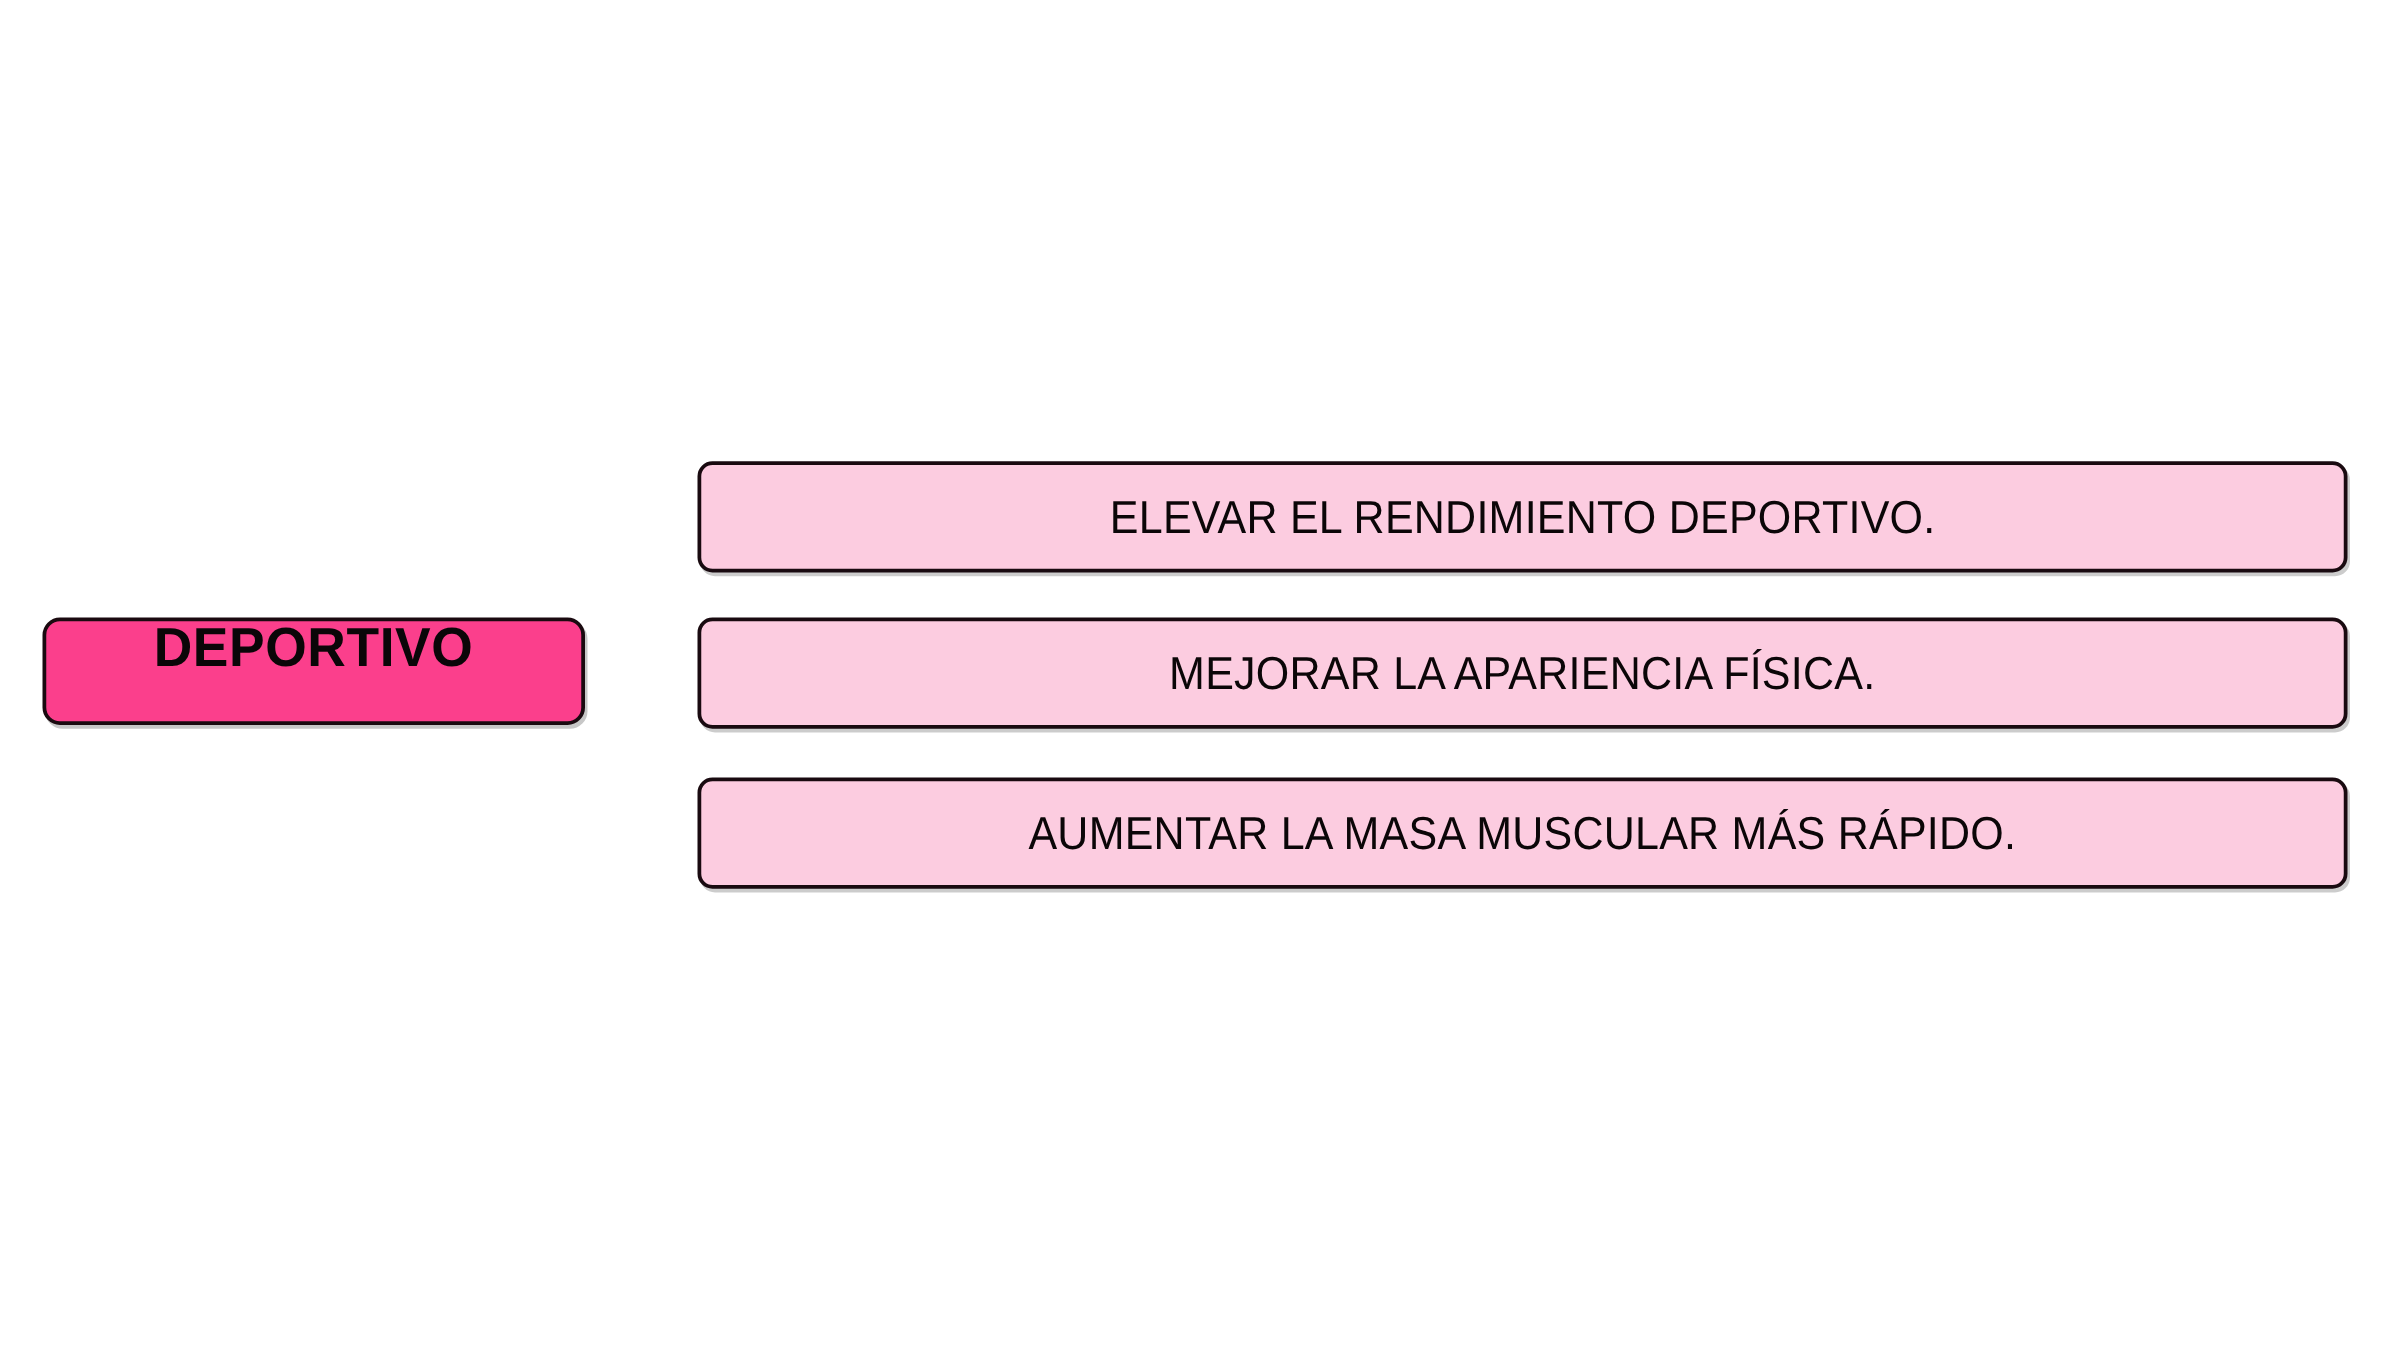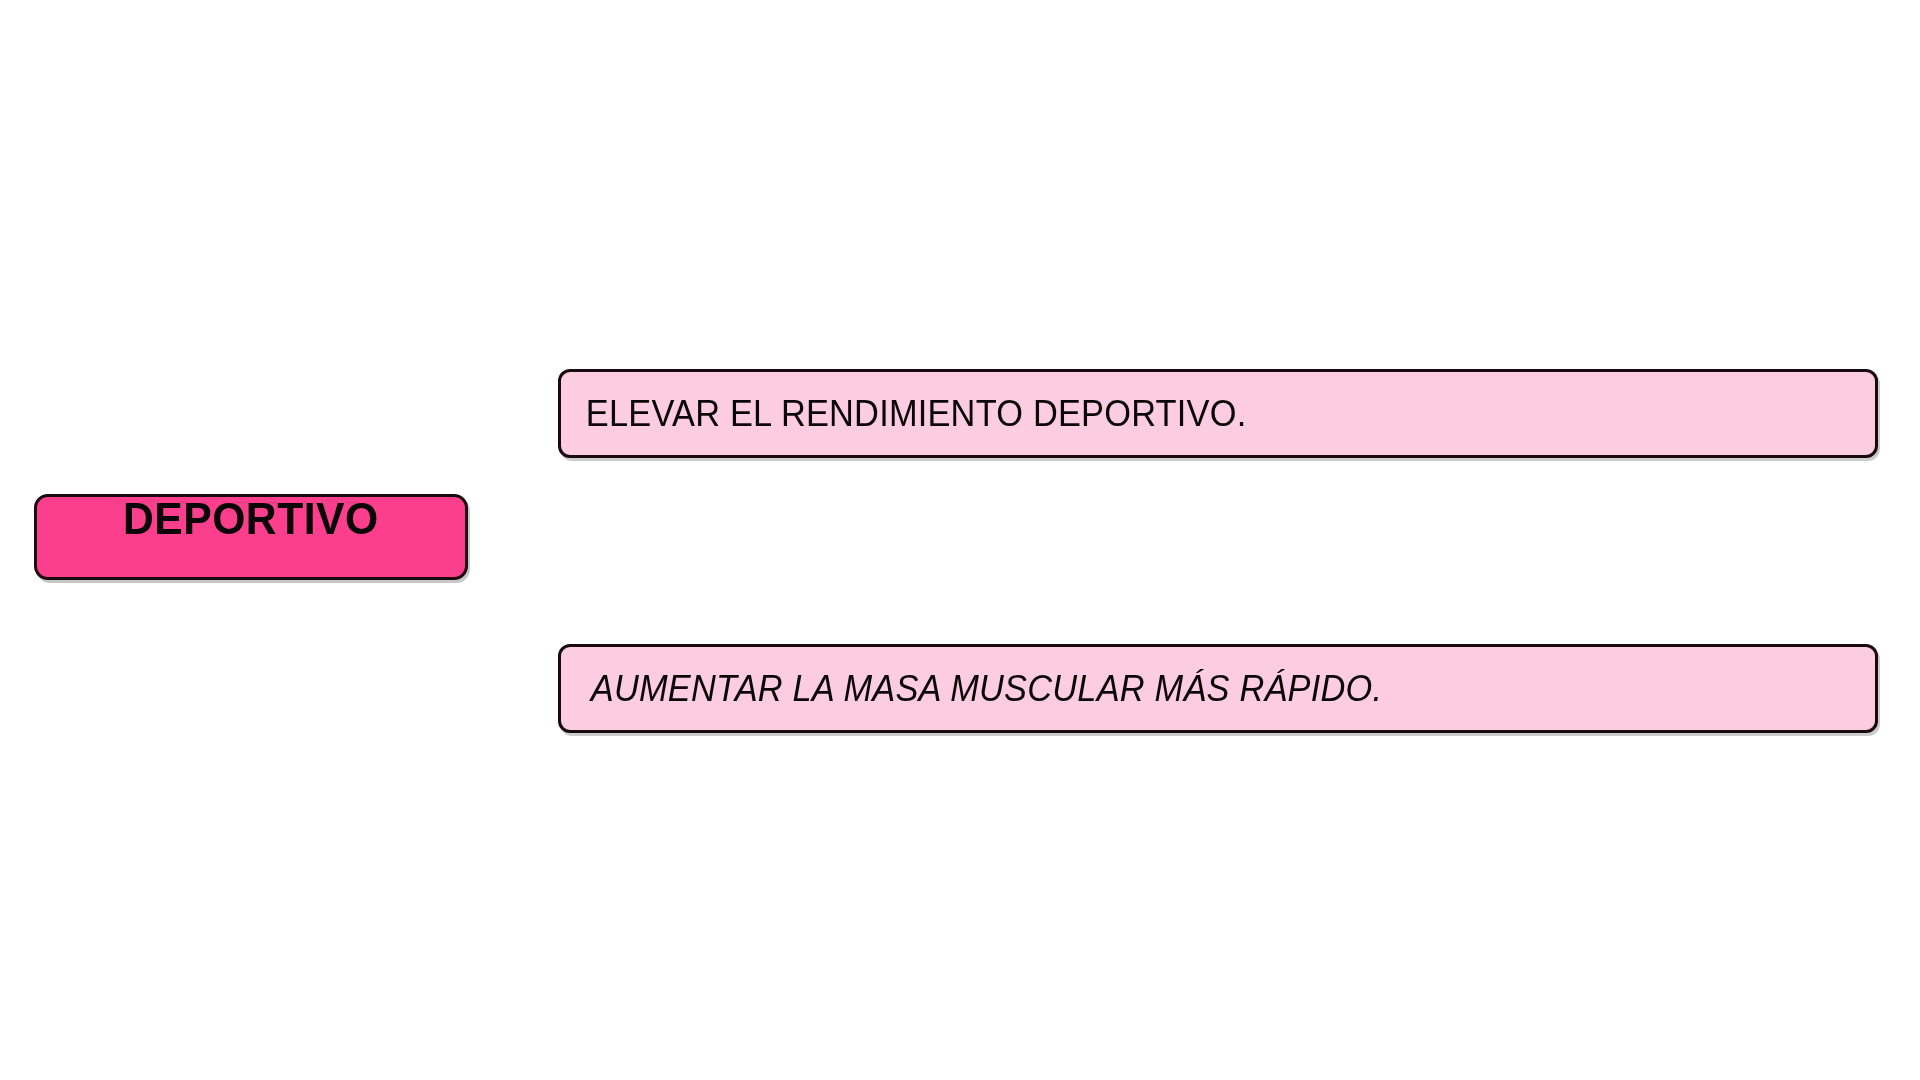--- a/index.html
+++ b/index.html
@@ -55,48 +55,52 @@
     position: absolute;
     left: 558px;
     width: 1320px;
     height: 89px;
     box-sizing: border-box;
     background: #FCCCE0;
     border: 3px solid #190a10;
     border-radius: 12px;
     display: flex;
     align-items: center;
+    justify-content: center;
     box-shadow: 2px 3px 0 rgba(0,0,0,0.20);
   }
   .benefit-row .benefit-label {
     font-family: "Liberation Sans", sans-serif;
     font-weight: normal;
     font-size: 37px;
     color: #0b0608;
     line-height: 1;
     white-space: nowrap;
     letter-spacing: 0.2px;
     transform: scaleX(0.93);
   }
 
   .benefit-row.row-0 { top: 369px; }
   .benefit-row.row-1 { top: 494px; }
-  .benefit-row.row-2 { top: 644px; font-style: italic; }
+  .benefit-row.row-2 { top: 622px; }
 </style>
 </head>
 <body>
 
 <div id="diagram-root">
 
   <div class="category-pill">
     <span class="pill-label">DEPORTIVO</span>
   </div>
 
   <div class="benefit-row row-0">
     <span class="benefit-label">ELEVAR EL RENDIMIENTO DEPORTIVO.</span>
   </div>
 
+  <div class="benefit-row row-1">
+    <span class="benefit-label">MEJORAR LA APARIENCIA FÍSICA.</span>
+  </div>
 
   <div class="benefit-row row-2">
     <span class="benefit-label">AUMENTAR LA MASA MUSCULAR MÁS RÁPIDO.</span>
   </div>
 
 </div>
 
 </body></html>

